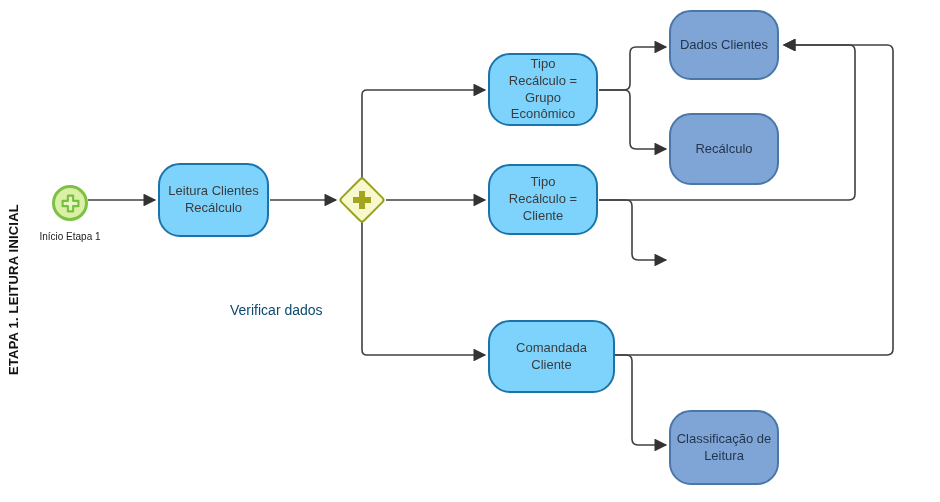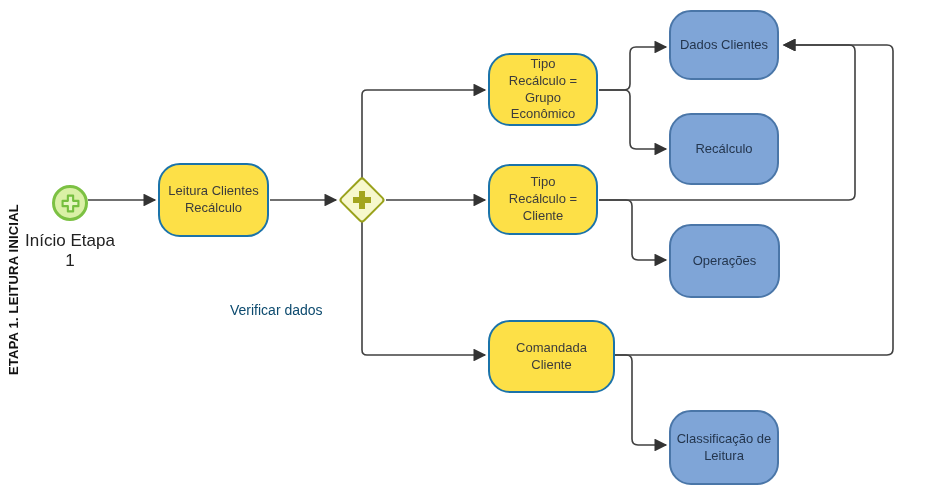--- a/index.html
+++ b/index.html
@@ -10,38 +10,38 @@
 
   .lane-label{
     position:absolute;left:-71px;top:282px;width:170px;height:16px;
     transform:rotate(-90deg);text-align:center;
     font-size:13px;font-weight:bold;color:#111;letter-spacing:.2px;white-space:nowrap;
   }
 
   .node{position:absolute;display:flex;align-items:center;justify-content:center;
         text-align:center;font-size:13px;line-height:1.3;white-space:pre-line;
         border-radius:22px;box-sizing:border-box;padding:2px 4px;}
-  .task{background:#fde047;border:2.5px solid #1b73a9;color:#3c3c3c;}
+  .task{background:#7dd3fc;border:2.5px solid #1b73a9;color:#3c3c3c;}
   .store{background:#7fa5d7;border:2px solid #4a76a8;color:#24364e;}
 
   .t-leitura{left:158px;top:163px;width:111px;height:74px;}
   .t-grupo{left:488px;top:53px;width:110px;height:73px;}
   .t-cliente{left:488px;top:164px;width:110px;height:71px;}
   .t-comandada{left:488px;top:320px;width:127px;height:73px;}
 
   .s-dados{left:669px;top:10px;width:110px;height:70px;}
   .s-recalc{left:669px;top:113px;width:110px;height:72px;}
   .s-oper{left:669px;top:224px;width:111px;height:74px;}
   .s-class{left:669px;top:410px;width:110px;height:75px;}
 
   .start-event{position:absolute;left:52px;top:185px;width:36px;height:36px;
     border:3px solid #7cc143;background:#daf0a6;border-radius:50%;box-sizing:border-box;
     display:flex;align-items:center;justify-content:center;}
   .start-label{position:absolute;left:20px;top:231px;width:100px;text-align:center;
-    font-size:17px;color:#222;}
+    font-size:10px;color:#222;}
 
   .gateway{position:absolute;left:345px;top:183px;width:34px;height:34px;
     background:#f7f8cd;border:2px solid #9aa21c;border-radius:4px;
     transform:rotate(45deg);box-sizing:border-box;}
   .gateway-plus{position:absolute;left:349px;top:187px;width:26px;height:26px;
     display:flex;align-items:center;justify-content:center;}
 
   .annotation{position:absolute;left:230px;top:302px;width:120px;
     font-size:14px;color:#0c4a6e;}
 </style>
@@ -98,17 +98,16 @@
 Grupo
 Econômico</div>
   <div class="node task t-cliente">Tipo
 Recálculo =
 Cliente</div>
   <div class="node task t-comandada">Comandada
 Cliente</div>
 
   <div class="node store s-dados">Dados Clientes</div>
   <div class="node store s-recalc">Recálculo</div>
-  <div class="node store s-oper">Operações</div>
   <div class="node store s-class">Classificação de
 Leitura</div>
 
 </div>
 
 </body></html>

